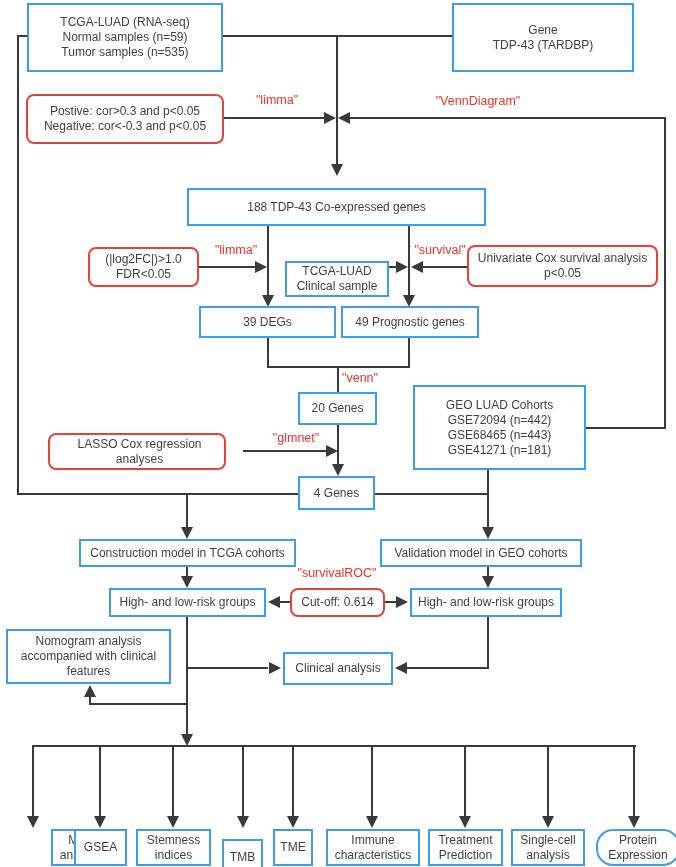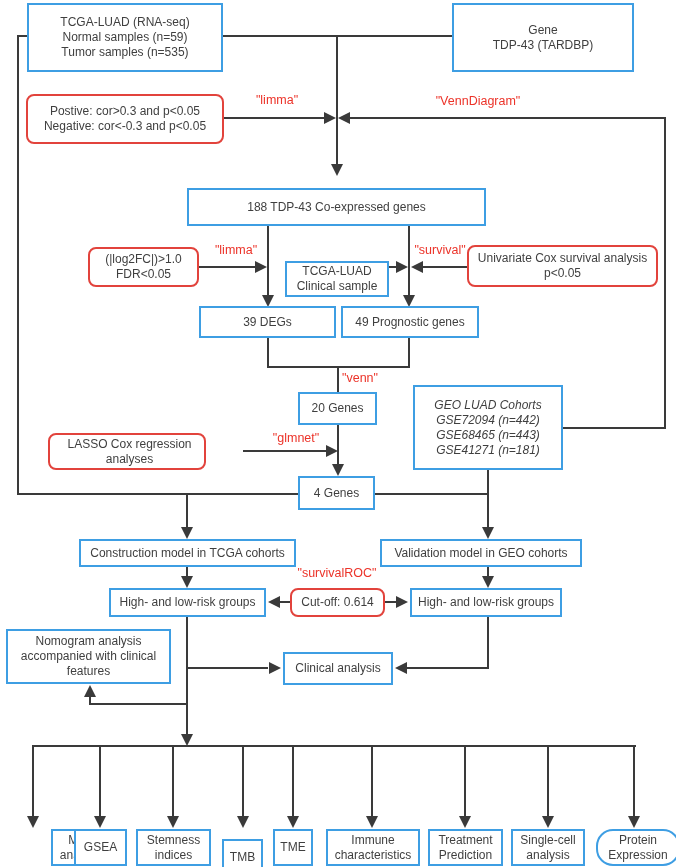--- a/index.html
+++ b/index.html
@@ -134,22 +134,22 @@
   <div class="box" style="left:187px;top:188px;width:299px;height:38px;">188 TDP-43 Co-expressed genes</div>
   <div class="box red" style="left:88px;top:247px;width:111px;height:40px;">(|log2FC|)&gt;1.0
 FDR&lt;0.05</div>
   <div class="box" style="left:285px;top:261px;width:104px;height:36px;">TCGA-LUAD
 Clinical sample</div>
   <div class="box red" style="left:467px;top:245px;width:191px;height:42px;">Univariate Cox survival analysis
 p&lt;0.05</div>
   <div class="box" style="left:199px;top:306px;width:137px;height:32px;">39 DEGs</div>
   <div class="box" style="left:341px;top:306px;width:138px;height:32px;">49 Prognostic genes</div>
   <div class="box" style="left:298px;top:392px;width:79px;height:33px;">20 Genes</div>
-  <div class="box red" style="left:48px;top:433px;width:158px;height:37px;padding-left:7px;">LASSO Cox regression analyses</div>
-  <div class="box" style="left:413px;top:385px;width:150px;height:85px;font-style:italic;">GEO LUAD Cohorts
+  <div class="box red" style="left:48px;top:433px;width:178px;height:37px;padding-left:7px;">LASSO Cox regression analyses</div>
+  <div class="box" style="left:413px;top:385px;width:173px;height:85px;">GEO LUAD Cohorts
 GSE72094 (n=442)
 GSE68465 (n=443)
 GSE41271 (n=181)</div>
   <div class="box" style="left:298px;top:476px;width:77px;height:34px;">4 Genes</div>
   <div class="box" style="left:79px;top:539px;width:217px;height:28px;">Construction model in TCGA cohorts</div>
   <div class="box" style="left:380px;top:539px;width:202px;height:28px;">Validation model in GEO cohorts</div>
   <div class="box" style="left:109px;top:588px;width:157px;height:29px;">High- and low-risk groups</div>
   <div class="box red" style="left:290px;top:588px;width:95px;height:29px;">Cut-off: 0.614</div>
   <div class="box" style="left:410px;top:588px;width:152px;height:29px;">High- and low-risk groups</div>
   <div class="box" style="left:6px;top:629px;width:165px;height:55px;">Nomogram analysis

